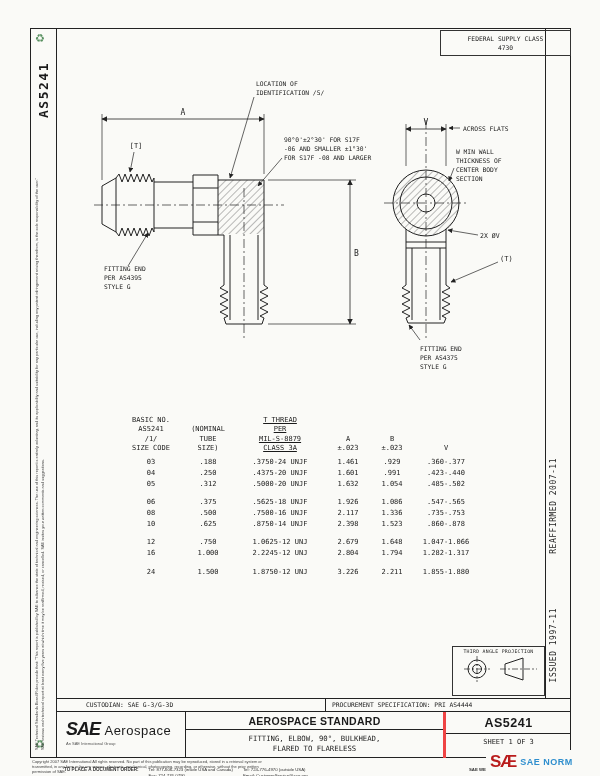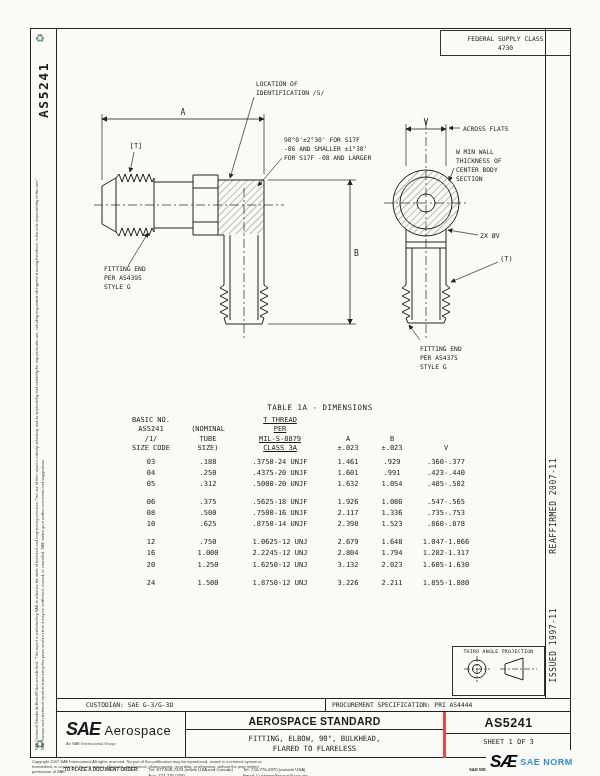--- a/index.html
+++ b/index.html
@@ -78,21 +78,21 @@
 
   .copyright { position:absolute; left:32px; top:759px; width:235px; font-size:4px;
                line-height:1.3; color:#444; }
   .footer-bottom { position:absolute; left:32px; top:767px; width:520px; display:flex; gap:10px;
                    font-size:4.3px; line-height:1.5; color:#333; align-items:flex-start; }
   .footer-bottom .order-label { font-weight:bold; font-size:4.6px; margin-left:32px; }
   .footer-bottom .web { margin-left:auto; font-weight:bold; }
 
   .watermark { position:absolute; left:486px; top:750px; width:92px; height:24px; background:#fafaf7;
                display:flex; align-items:center; gap:4px; padding-left:4px; }
-  .wm-mark { color:#000000; font-weight:900; font-style:italic; font-size:17px; letter-spacing:-1px; }
+  .wm-mark { color:#b91c1c; font-weight:900; font-size:17px; letter-spacing:-1px; }
   .wm-name { color:#2f8fce; font-weight:800; font-size:9px; letter-spacing:.5px; }
 
   svg text { font-family:"DejaVu Sans Mono", monospace; fill:#1a1a1a; }
 </style>
 </head>
 <body>
 
 <div class="page">
 
   <div class="frame"></div>
@@ -226,21 +226,20 @@
     <text x="368" y="102" font-size="6.3">CENTER BODY</text>
     <text x="368" y="111" font-size="6.3">SECTION</text>
     <text x="392" y="168" font-size="6.5">2X ØV</text>
     <text x="412" y="191" font-size="7">(T)</text>
     <text x="332" y="281" font-size="6.3">FITTING END</text>
     <text x="332" y="290" font-size="6.3">PER AS4375</text>
     <text x="332" y="299" font-size="6.3">STYLE G</text>
   </svg>
 
 
-  <div class="table-title">TABLE 1A - DIMENSIONS</div>
   <table class="dim-table">
     <thead>
       <tr>
         <th>BASIC NO.
 AS5241
 /1/
 SIZE CODE</th>
         <th>(NOMINAL
 TUBE
 SIZE)</th>
@@ -313,28 +312,20 @@
           <td>1.047-1.066</td>
         </tr>
         <tr>
           <td>16</td>
           <td>1.000</td>
           <td>2.2245-12 UNJ</td>
           <td>2.804</td>
           <td>1.794</td>
           <td>1.282-1.317</td>
         </tr>
-        <tr>
-          <td>20</td>
-          <td>1.250</td>
-          <td>1.6250-12 UNJ</td>
-          <td>3.132</td>
-          <td>2.023</td>
-          <td>1.605-1.630</td>
-        </tr>
         <tr class="group-start">
           <td>24</td>
           <td>1.500</td>
           <td>1.8750-12 UNJ</td>
           <td>3.226</td>
           <td>2.211</td>
           <td>1.855-1.880</td>
         </tr>
       </tbody>
   </table>

